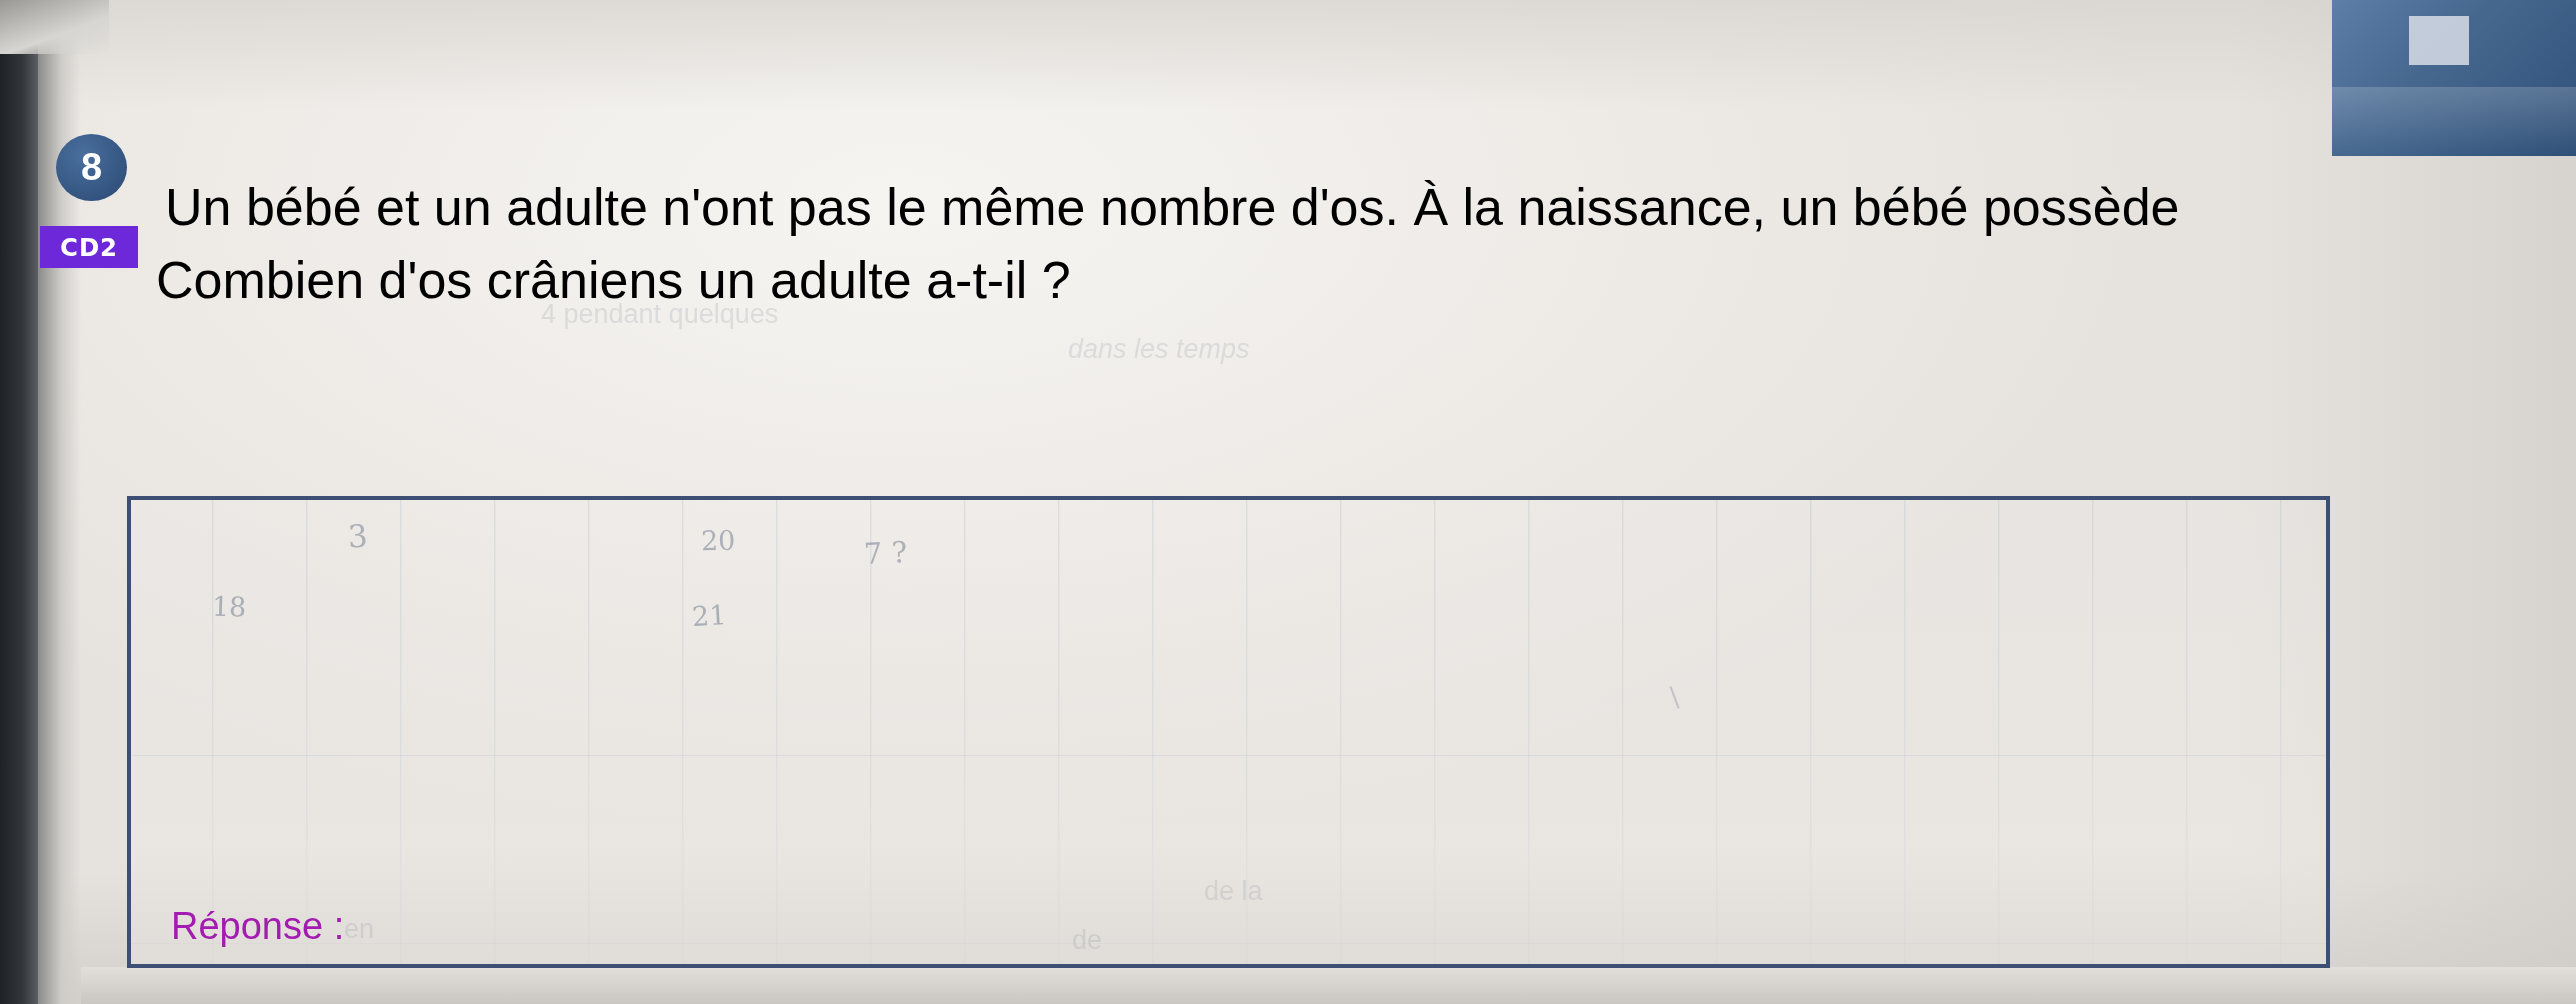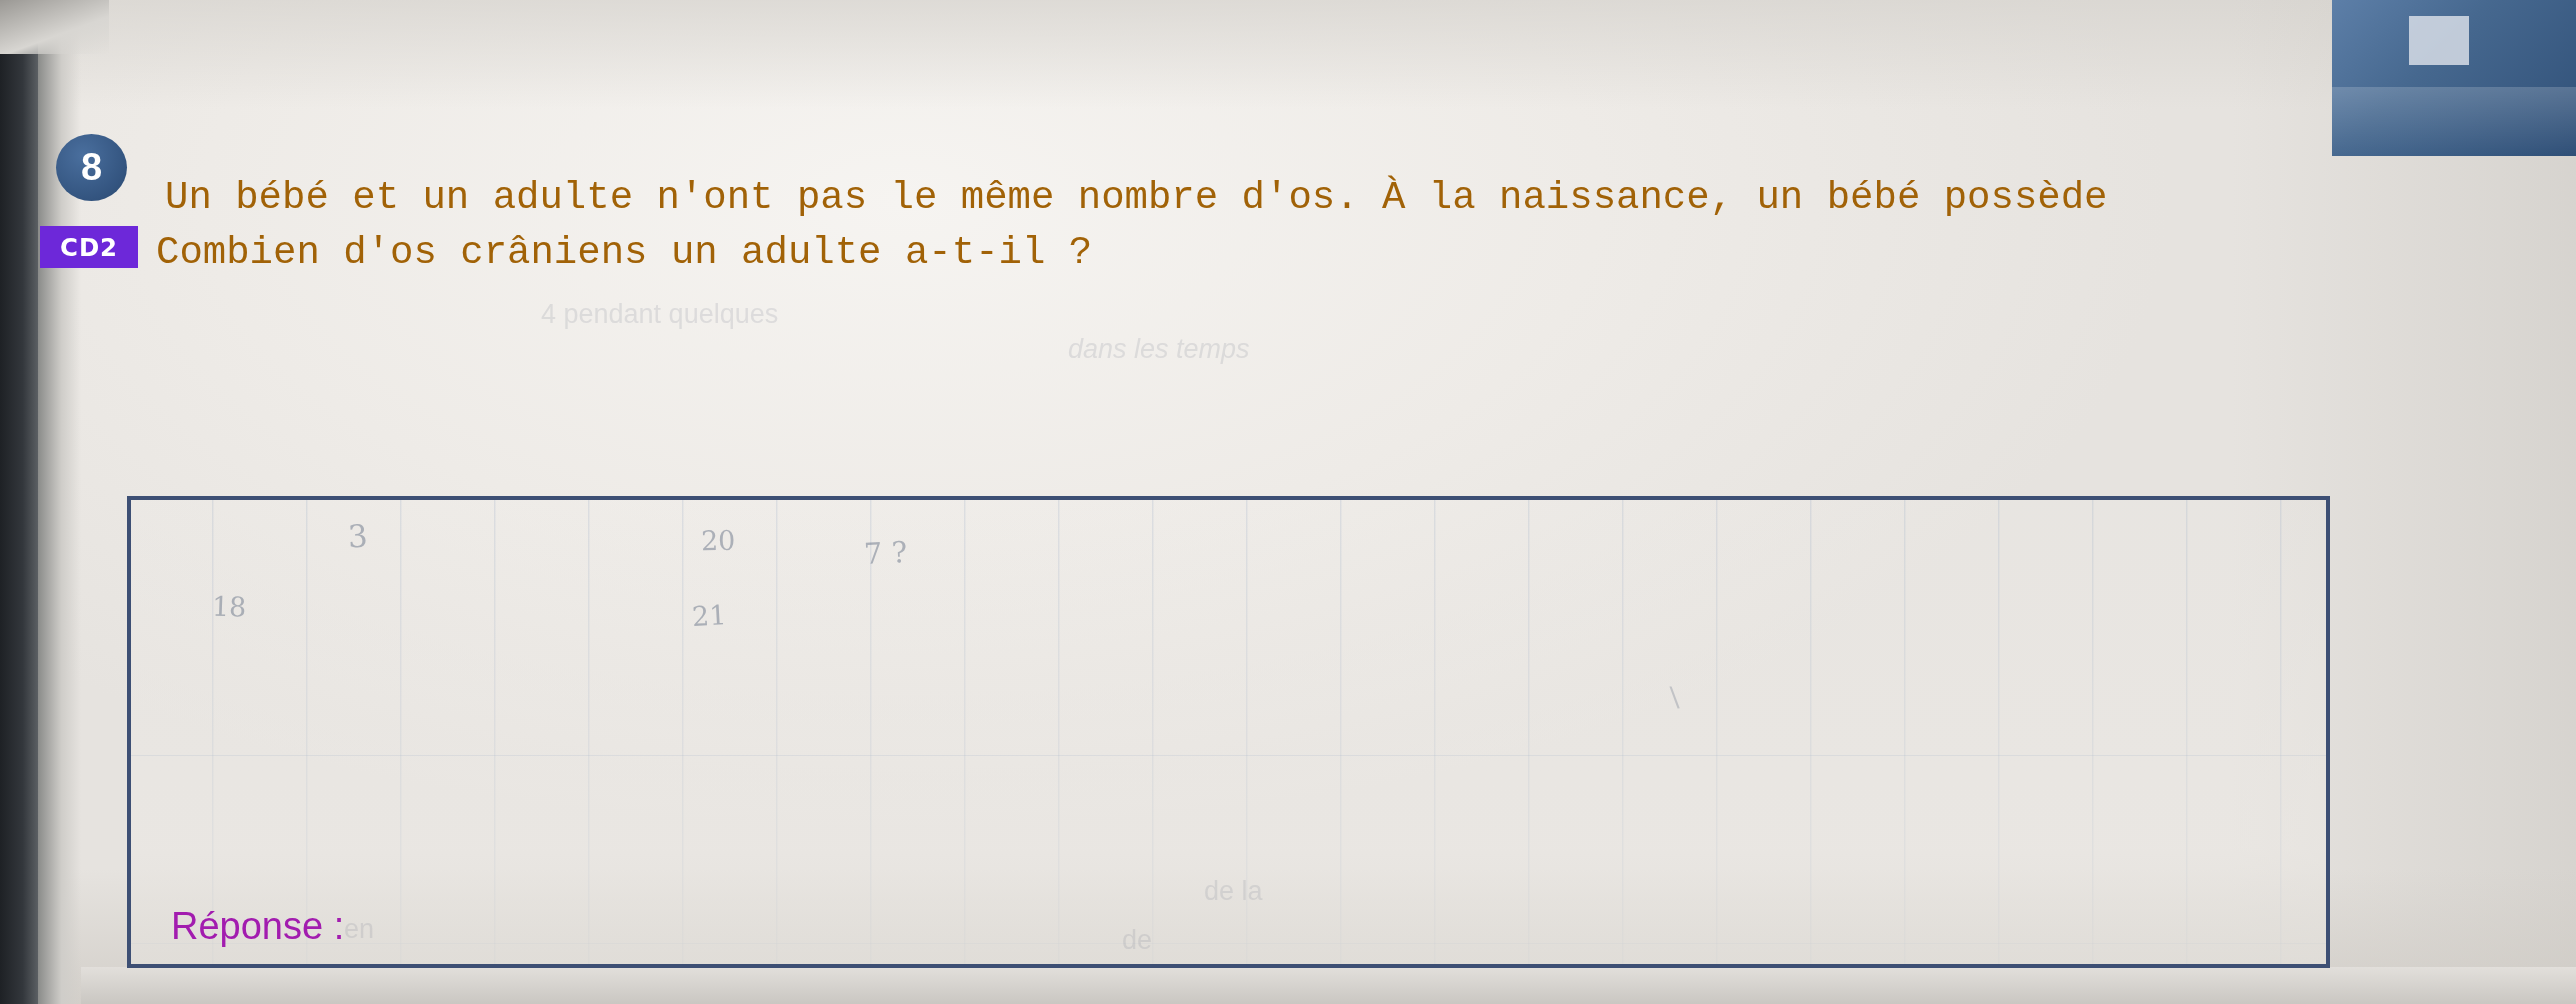--- a/index.html
+++ b/index.html
@@ -118,24 +118,24 @@
     justify-content: center;
     font-family: "DejaVu Sans", sans-serif;
   }
 
   
   .statement {
     position: absolute;
     left: 165px;
     top: 172px;
     width: 2100px;
-    color: #a16207;
-    font-size: 39px;
+    color: #000000;
+    font-size: 52px;
     line-height: 1.38;
-    font-family: Liberation Mono, monospace;
+    font-family: Liberation Sans, sans-serif;
   }
   .statement .line { white-space: nowrap; }
   .statement .l2 { margin-left: -5.4px; }
   .statement .l3 { margin-left: -9px; margin-top: 14.5px; }
   .statement .l4 { margin-left: -9px; margin-top: 1px; }
 
   
   .answer-box {
     position: absolute;
     left: 127px;
@@ -193,21 +193,21 @@
     color: rgba(120,130,145,0.18);
     font-size: 27px;
     font-family: "Liberation Sans", sans-serif;
     white-space: nowrap;
     user-select: none;
   }
   .g1 { left: 507px; top: 299px; margin-left: 34px; }
   .g2 { left: 1068px; top: 334px; font-style: italic; }
   .g3 { left: 1204px; top: 876px; }
   .g4 { left: 344px; top: 914px; }
-  .g5 { left: 1122px; top: 925px; }
+  .g5 { left: 1072px; top: 925px; }
 </style>
 </head>
 <body>
 
 <div id="page">
 
   <div class="paper"></div>
   <div class="paper-shade-top"></div>
   <div class="paper-shade-right"></div>
   <div class="paper-shade-bottom"></div>

